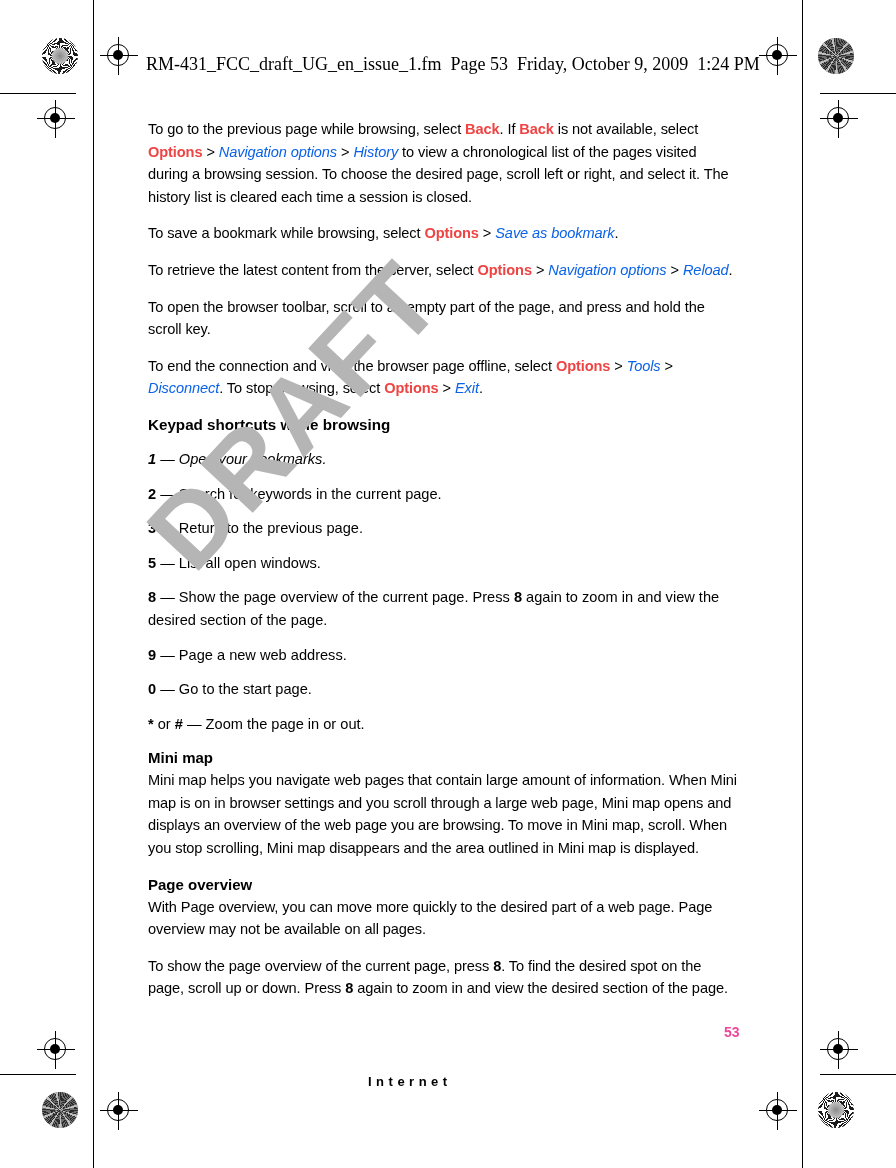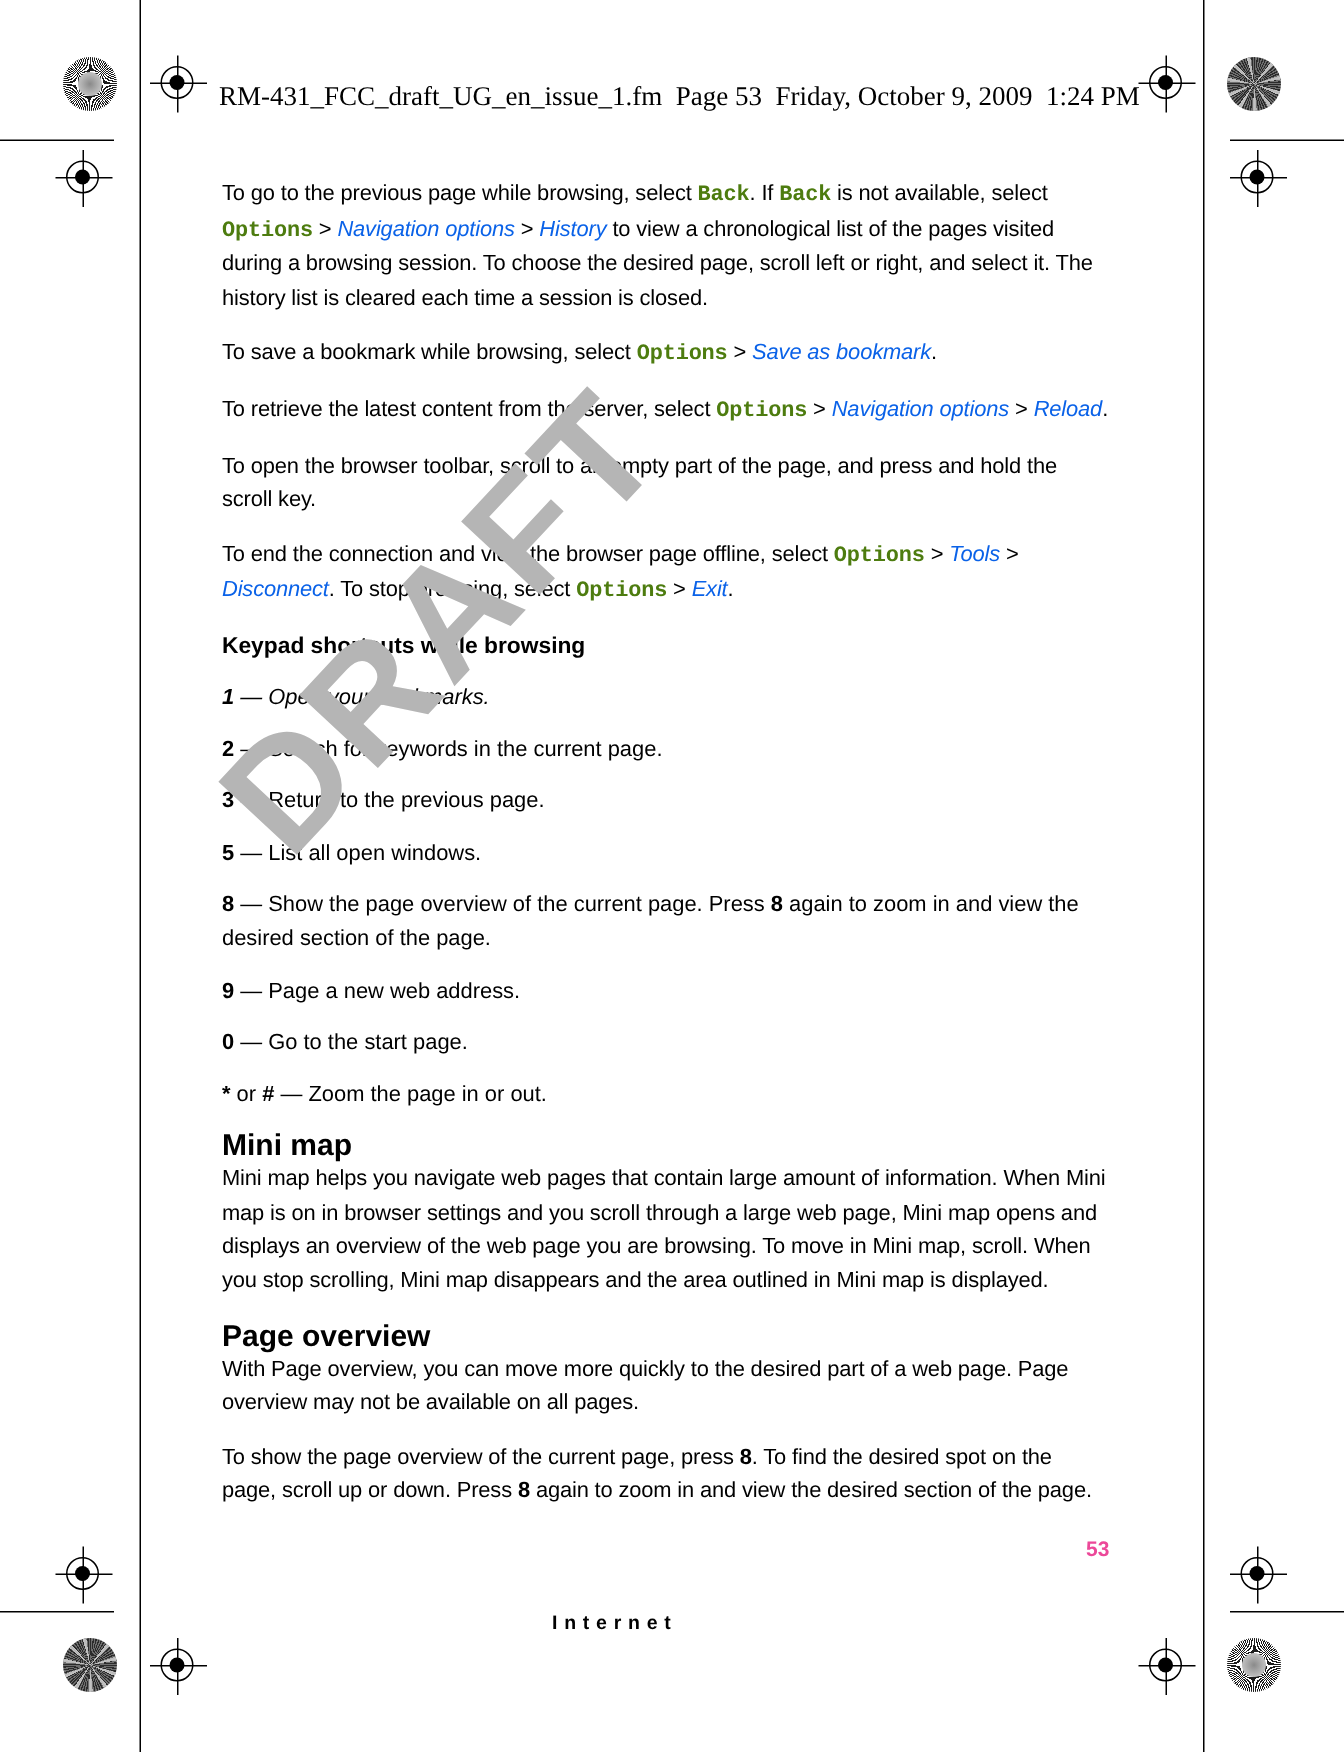--- a/index.html
+++ b/index.html
@@ -118,36 +118,35 @@
   }
 
   .heading {
     font-size: 15.2px;
     font-weight: bold;
     line-height: 22px;
     margin: 4px 0 0 0;
     color: #000;
   }
   .heading.section {
-    font-size: 20px;
+    font-size: 15px;
     margin-top: 10px;
   }
 
   .shortcut {
     font-size: 14.6px;
     line-height: 22.6px;
     margin: 0 0 12px 0;
     color: #000;
   }
   .shortcut.first { margin-top: 12px; font-style: italic; }
 
   .ui-bold {
-    color: #4d7c0f;
-    font-weight: bold;
-    font-family: Liberation Mono, monospace;
+    color: #ef4444;
+    font-weight: bold;
   }
   .ui-ital {
     color: #0a62e8;
     font-style: italic;
     text-align: right;
   }
   .sep { color: #000; }
   .k { font-weight: bold; }
 
   

